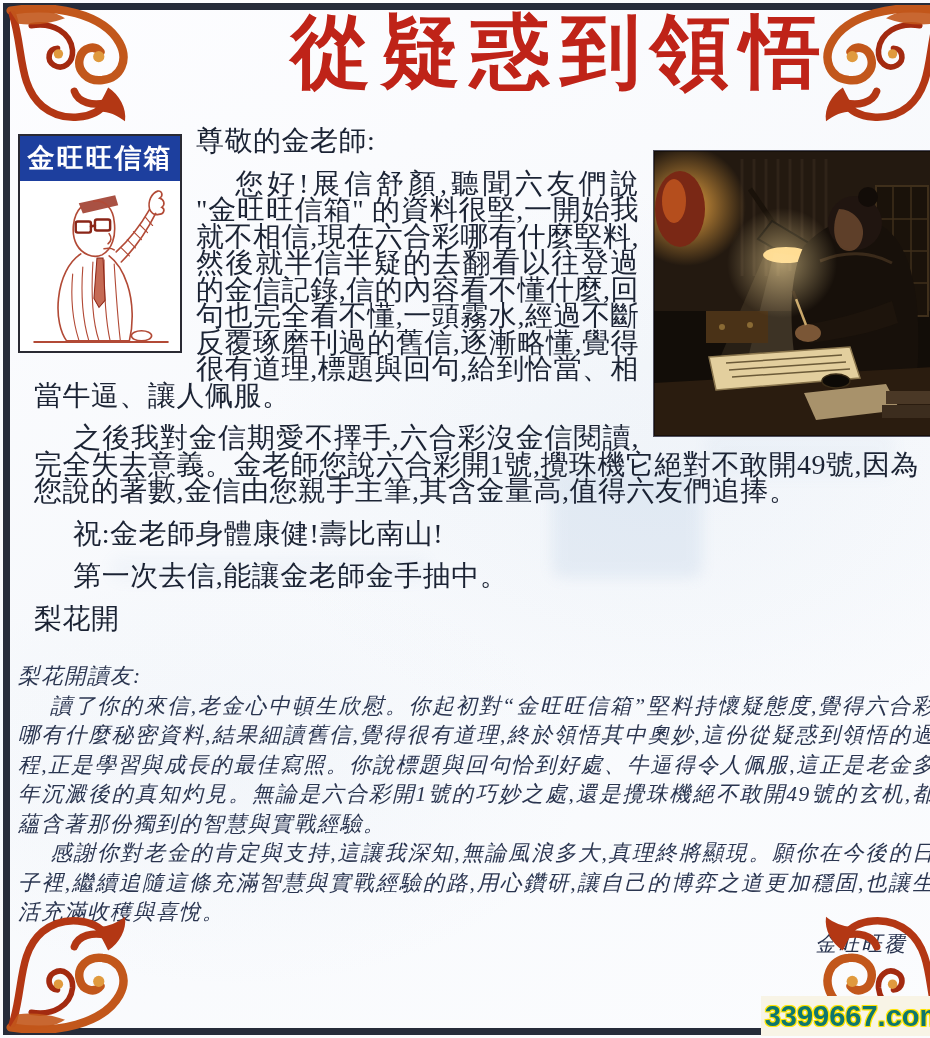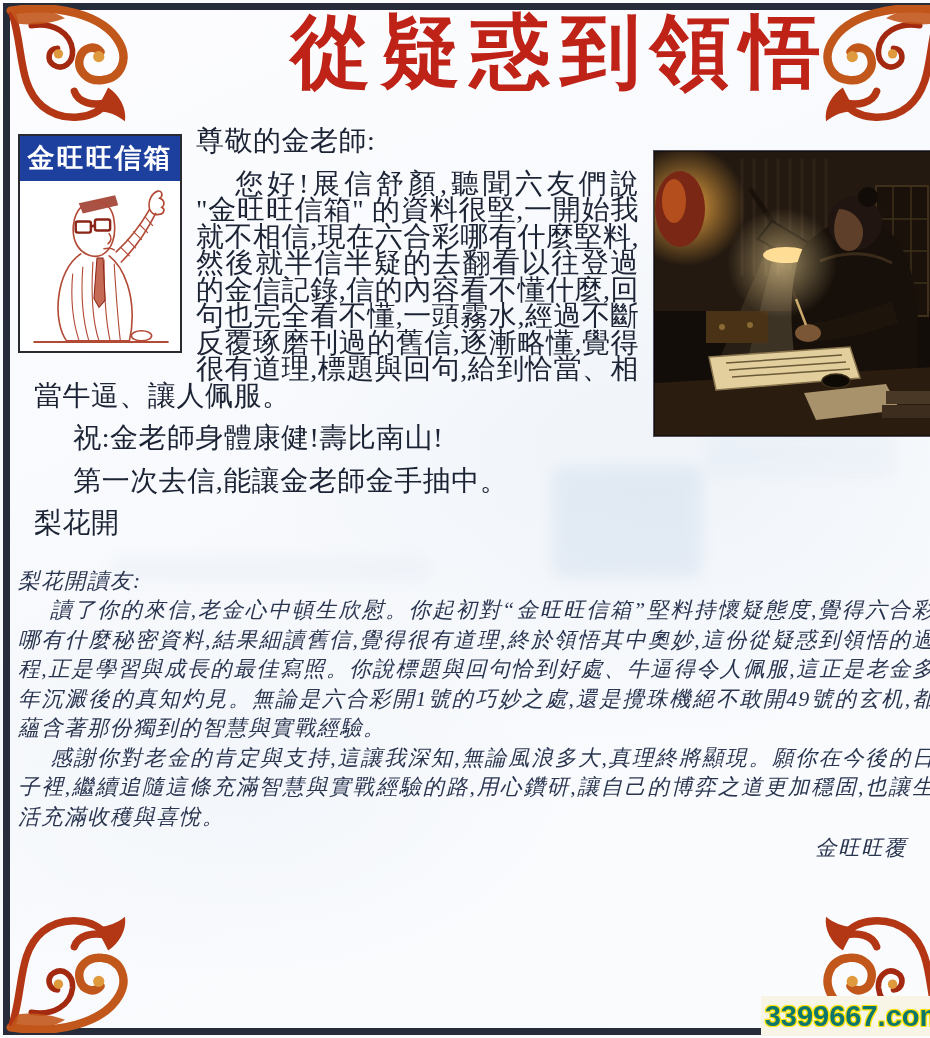--- a/index.html
+++ b/index.html
@@ -209,20 +209,21 @@
         <polygon points="150,242 232,233 246,259 162,269" fill="#a8926b"></polygon>
         <ellipse cx="182" cy="230" rx="14" ry="7" fill="#0d0a06" stroke="#3a2c18" stroke-width="1.5"></ellipse>
         <rect x="232" y="240" width="46" height="13" fill="#4a3826"></rect>
         <rect x="228" y="254" width="50" height="13" fill="#3c2d1e"></rect>
         <circle cx="128" cy="112" r="55" fill="url(#lampLight)"></circle>
         <rect width="280" height="285" fill="none" stroke="#000" stroke-opacity=".4" stroke-width="2"></rect>
       </svg>
 
       <p>尊敬的金老師:</p>
       <p class="lp">您好!展信舒顏,聽聞六友們說 "金旺旺信箱" 的資料很堅,一開始我就不相信,現在六合彩哪有什麼堅料,然後就半信半疑的去翻看以往登過的金信記錄,信的內容看不懂什麼,回句也完全看不懂,一頭霧水,經過不斷反覆琢磨刊過的舊信,逐漸略懂,覺得很有道理,標題與回句,給到恰當、相當牛逼、讓人佩服。</p>
+      <p class="lp">之後我對金信期愛不擇手,六合彩沒金信閱讀,完全失去意義。金老師您說六合彩開1號,攪珠機它絕對不敢開49號,因為您說的著數,金信由您親手主筆,其含金量高,值得六友們追捧。</p>
       <p class="lp">祝:金老師身體康健!壽比南山!</p>
       <p class="lp">第一次去信,能讓金老師金手抽中。</p>
       <p class="sig">梨花開</p>
     </div>
 
     <div class="clear"></div>
 
     <div class="reply">
       <p>梨花開讀友:</p>
       <p class="rp">讀了你的來信,老金心中頓生欣慰。你起初對“金旺旺信箱”堅料持懷疑態度,覺得六合彩哪有什麼秘密資料,結果細讀舊信,覺得很有道理,終於領悟其中奧妙,這份從疑惑到領悟的過程,正是學習與成長的最佳寫照。你說標題與回句恰到好處、牛逼得令人佩服,這正是老金多年沉澱後的真知灼見。無論是六合彩開1號的巧妙之處,還是攪珠機絕不敢開49號的玄机,都蘊含著那份獨到的智慧與實戰經驗。</p>

